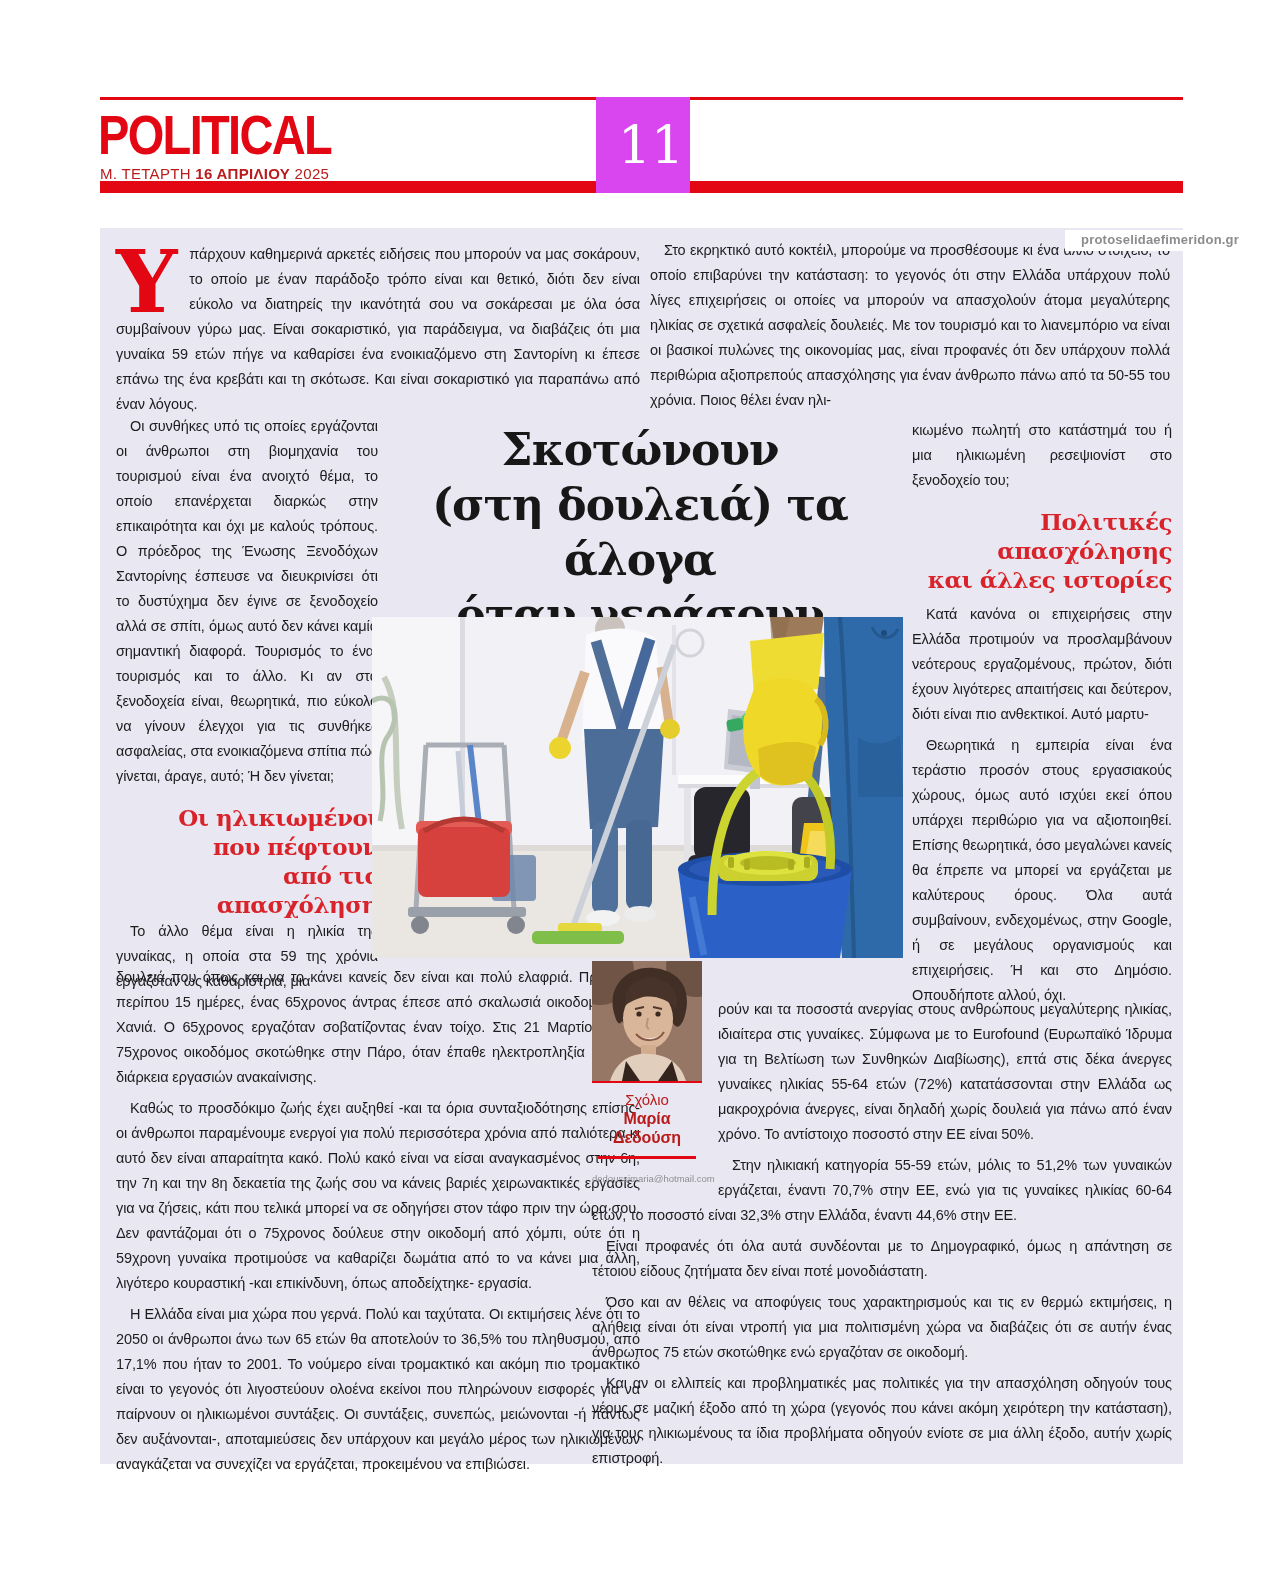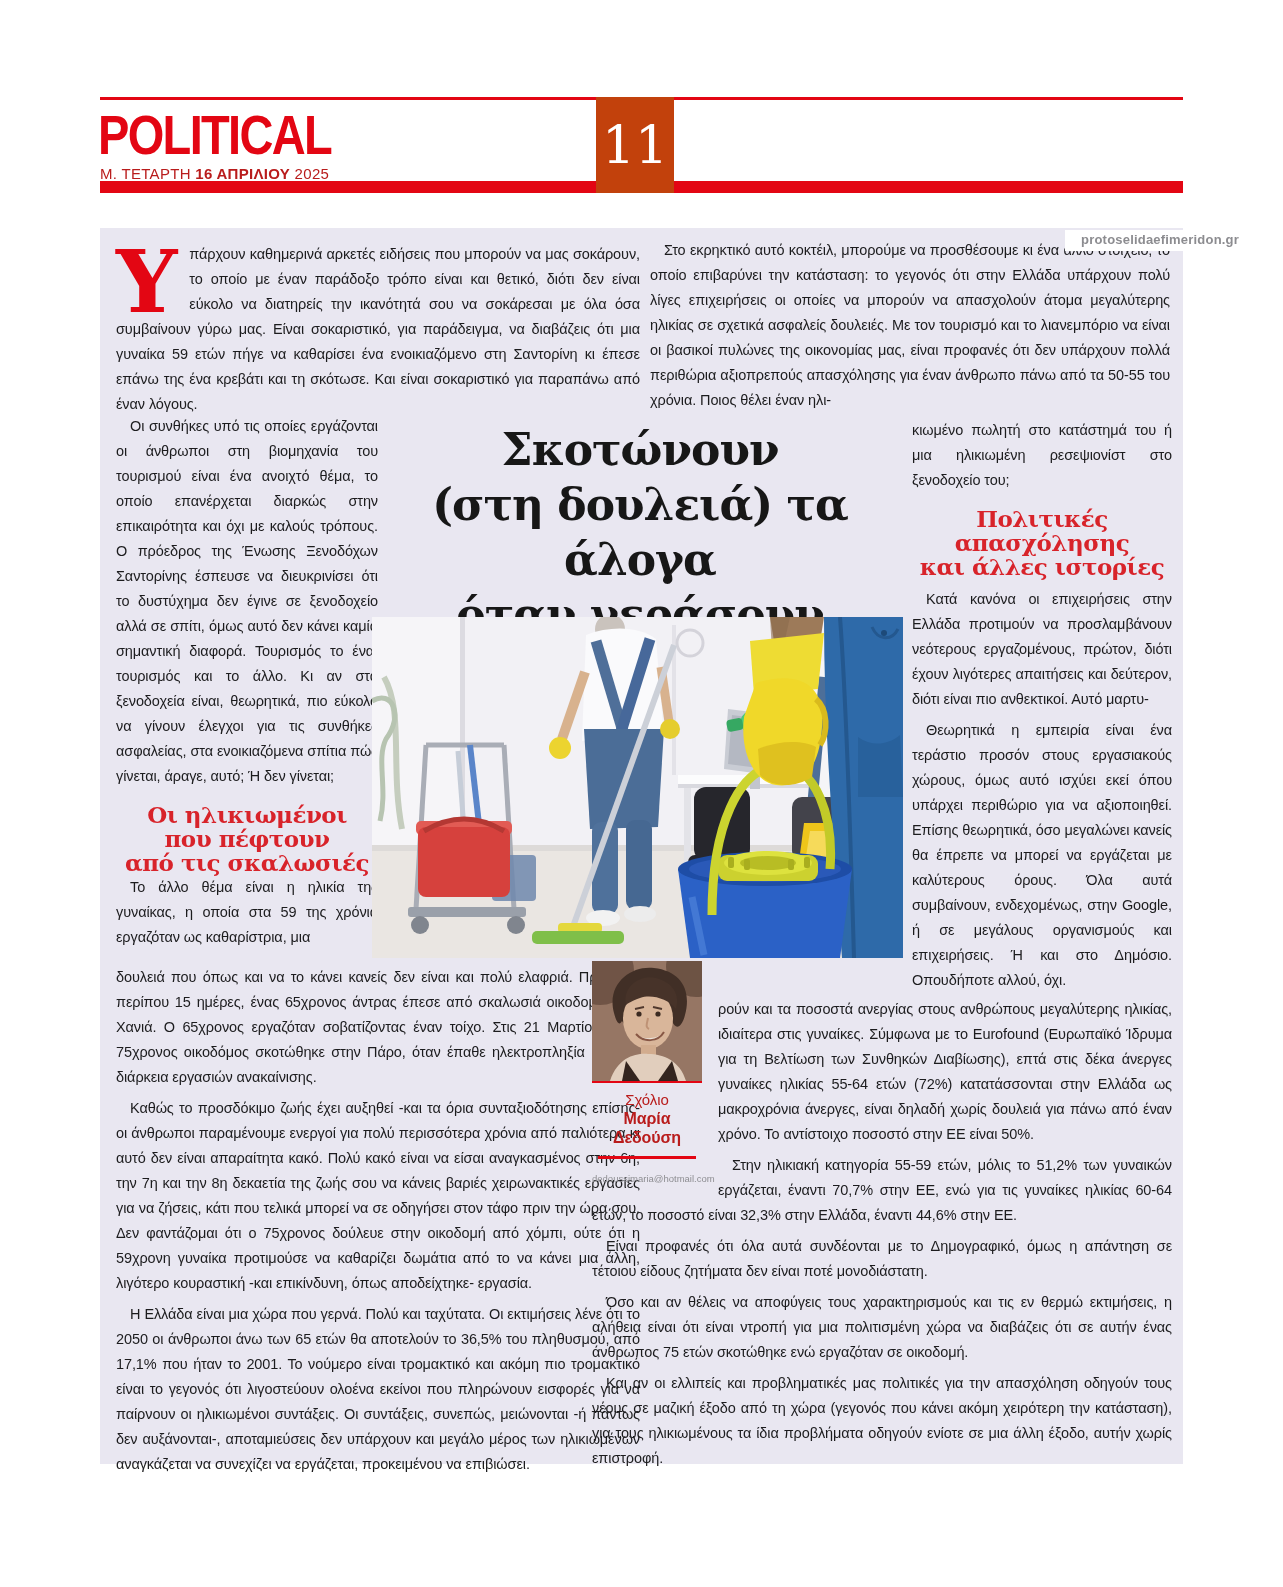--- a/index.html
+++ b/index.html
@@ -4,42 +4,42 @@
 <style>
   html,body{margin:0;padding:0;background:#ffffff;}
   .page{position:relative;width:1283px;height:1587px;background:#ffffff;font-family:"Liberation Sans",sans-serif;overflow:hidden;}
 
   
   .rule-top{position:absolute;left:100px;top:97px;width:1083px;height:3px;background:#e30613;}
   .rule-bottom{position:absolute;left:100px;top:181px;width:1083px;height:12px;background:#e30613;}
   .brand{position:absolute;left:98px;top:102px;font-size:56px;font-weight:700;color:#e30613;letter-spacing:-2px;transform:scaleX(.84);transform-origin:left center;white-space:nowrap;}
   .dateline{position:absolute;left:100px;top:165px;font-size:15px;color:#b91c1c;letter-spacing:.3px;white-space:nowrap;}
   .dateline b{font-weight:700;}
-  .pagebox{position:absolute;left:596px;top:97px;width:78px;height:96px;background:#c2410c;color:#ffffff;display:flex;align-items:center;justify-content:center;font-family:"DejaVu Serif",serif;font-size:52px;z-index:2;}
+  .pagebox{position:absolute;left:596px;top:97px;width:78px;height:96px;background:#d946ef;color:#ffffff;display:flex;align-items:center;justify-content:center;font-family:"DejaVu Serif",serif;font-size:52px;z-index:2;padding-left:16px;}
   .viral{position:absolute;right:100px;top:116px;font-family:"DejaVu Serif",serif;font-weight:700;font-size:44px;color:#7a7b7f;letter-spacing:1px;}
   .watermark{position:absolute;right:36px;top:230px;background:#ffffff;padding:2px 8px 4px 16px;font-size:13px;font-weight:700;color:#8c8c90;letter-spacing:.2px;z-index:3;}
 
   
   .content{position:absolute;left:100px;top:228px;width:1083px;height:1236px;background:#e9e7f1;}
   .body-text{font-size:14.5px;line-height:25px;color:#1c1c1e;text-align:justify;letter-spacing:-.1px;}
   .body-text p{margin:0 0 6px 0;}
   .indent{text-indent:14px;}
   .noindent{text-indent:0;}
 
   .left-top{position:absolute;left:16px;top:14px;width:524px;}
   .dropcap{float:left;font-family:"DejaVu Serif",serif;font-weight:700;color:#e30613;font-size:86px;line-height:68px;padding:6px 12px 0 0;}
   .left-narrow{position:absolute;left:16px;top:186px;width:262px;}
   .left-bottom{position:absolute;left:16px;top:737px;width:524px;}
 
   .right-top{position:absolute;left:550px;top:10px;width:520px;}
   .right-narrow{position:absolute;left:812px;top:190px;width:260px;}
   .right-bottom{position:absolute;left:492px;top:733px;width:580px;}
   .right-bottom .first-graf{margin-top:36px;}
 
-  .subhead{font-family:"DejaVu Serif",serif;font-weight:700;color:#d8232a;font-size:23px;line-height:24px;margin:14px 0 8px 0;text-align:center;text-indent:0;letter-spacing:-.5px;}
+  .subhead{font-family:"DejaVu Serif",serif;font-weight:700;color:#d8232a;font-size:23px;line-height:29px;margin:14px 0 8px 0;text-align:right;text-indent:0;letter-spacing:-.5px;}
 
   .headline{position:absolute;left:268px;top:194px;width:544px;text-align:center;font-family:"DejaVu Serif",serif;font-weight:700;font-size:44px;line-height:55px;color:#171717;letter-spacing:-1px;}
 
   .photo-frame{position:absolute;left:272px;top:389px;width:531px;height:341px;}
   .photo-frame svg{display:block;width:100%;height:100%;}
 
   
   .author-box{float:left;width:110px;margin:0 16px 6px 0;text-align:center;}
   .author-photo{width:110px;height:120px;border-bottom:2px solid #e30613;}
   .author-photo svg{display:block;width:110px;height:120px;}
@@ -77,21 +77,21 @@
 
     <section class="left-top body-text">
       <p class="noindent"><span class="dropcap">Υ</span><span>πάρχουν καθημερινά αρκετές ειδήσεις που μπορούν να μας σοκάρουν, το οποίο με έναν παράδοξο τρόπο είναι και θετικό, διότι δεν είναι εύκολο να διατηρείς την ικανότητά σου να σοκάρεσαι με όλα όσα συμβαίνουν γύρω μας. Είναι σοκαριστικό, για παράδειγμα, να διαβάζεις ότι μια γυναίκα 59 ετών πήγε να καθαρίσει ένα ενοικιαζόμενο στη Σαντορίνη κι έπεσε επάνω της ένα κρεβάτι και τη σκότωσε. Και είναι σοκαριστικό για παραπάνω από έναν λόγους.</span></p>
     </section>
 
     <section class="left-narrow body-text">
       <p class="indent">Οι συνθήκες υπό τις οποίες εργάζονται οι άνθρωποι στη βιομηχανία του τουρισμού είναι ένα ανοιχτό θέμα, το οποίο επανέρχεται διαρκώς στην επικαιρότητα και όχι με καλούς τρόπους. Ο πρόεδρος της Ένωσης Ξενοδόχων Σαντορίνης έσπευσε να διευκρινίσει ότι το δυστύχημα δεν έγινε σε ξενοδοχείο αλλά σε σπίτι, όμως αυτό δεν κάνει καμία σημαντική διαφορά. Τουρισμός το ένα, τουρισμός και το άλλο. Κι αν στα ξενοδοχεία είναι, θεωρητικά, πιο εύκολο να γίνουν έλεγχοι για τις συνθήκες ασφαλείας, στα ενοικιαζόμενα σπίτια πώς γίνεται, άραγε, αυτό; Ή δεν γίνεται;</p>
       <h2 class="subhead" style="margin-bottom:0">
         <div>Οι ηλικιωμένοι</div>
         <div>που πέφτουν</div>
-        <div>από τις σκαλωσιές</div>
+        <div>από τις απασχόληση</div>
       </h2>
       <p class="indent">Το άλλο θέμα είναι η ηλικία της γυναίκας, η οποία στα 59 της χρόνια εργαζόταν ως καθαρίστρια, μια</p>
     </section>
 
     <figure class="photo-frame" style="margin:0">
       <svg viewBox="0 0 531 341" preserveAspectRatio="none">
         <rect width="531" height="341" fill="#f2f1f5"></rect>
         <rect y="232" width="531" height="109" fill="#eae6e2"></rect>
         <rect y="228" width="531" height="6" fill="#dddad8"></rect>
         <rect x="0" y="0" width="90" height="228" fill="#f6f5f8"></rect>

